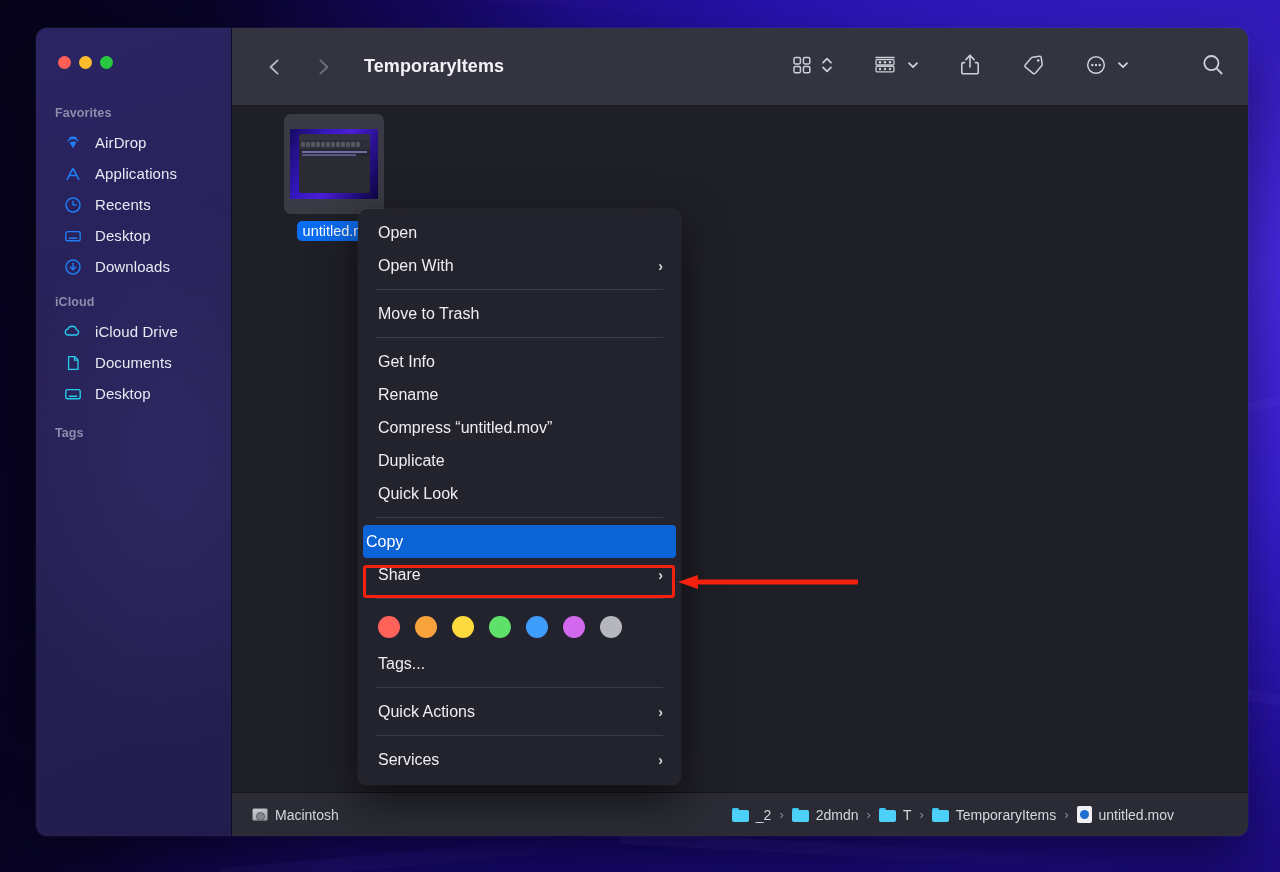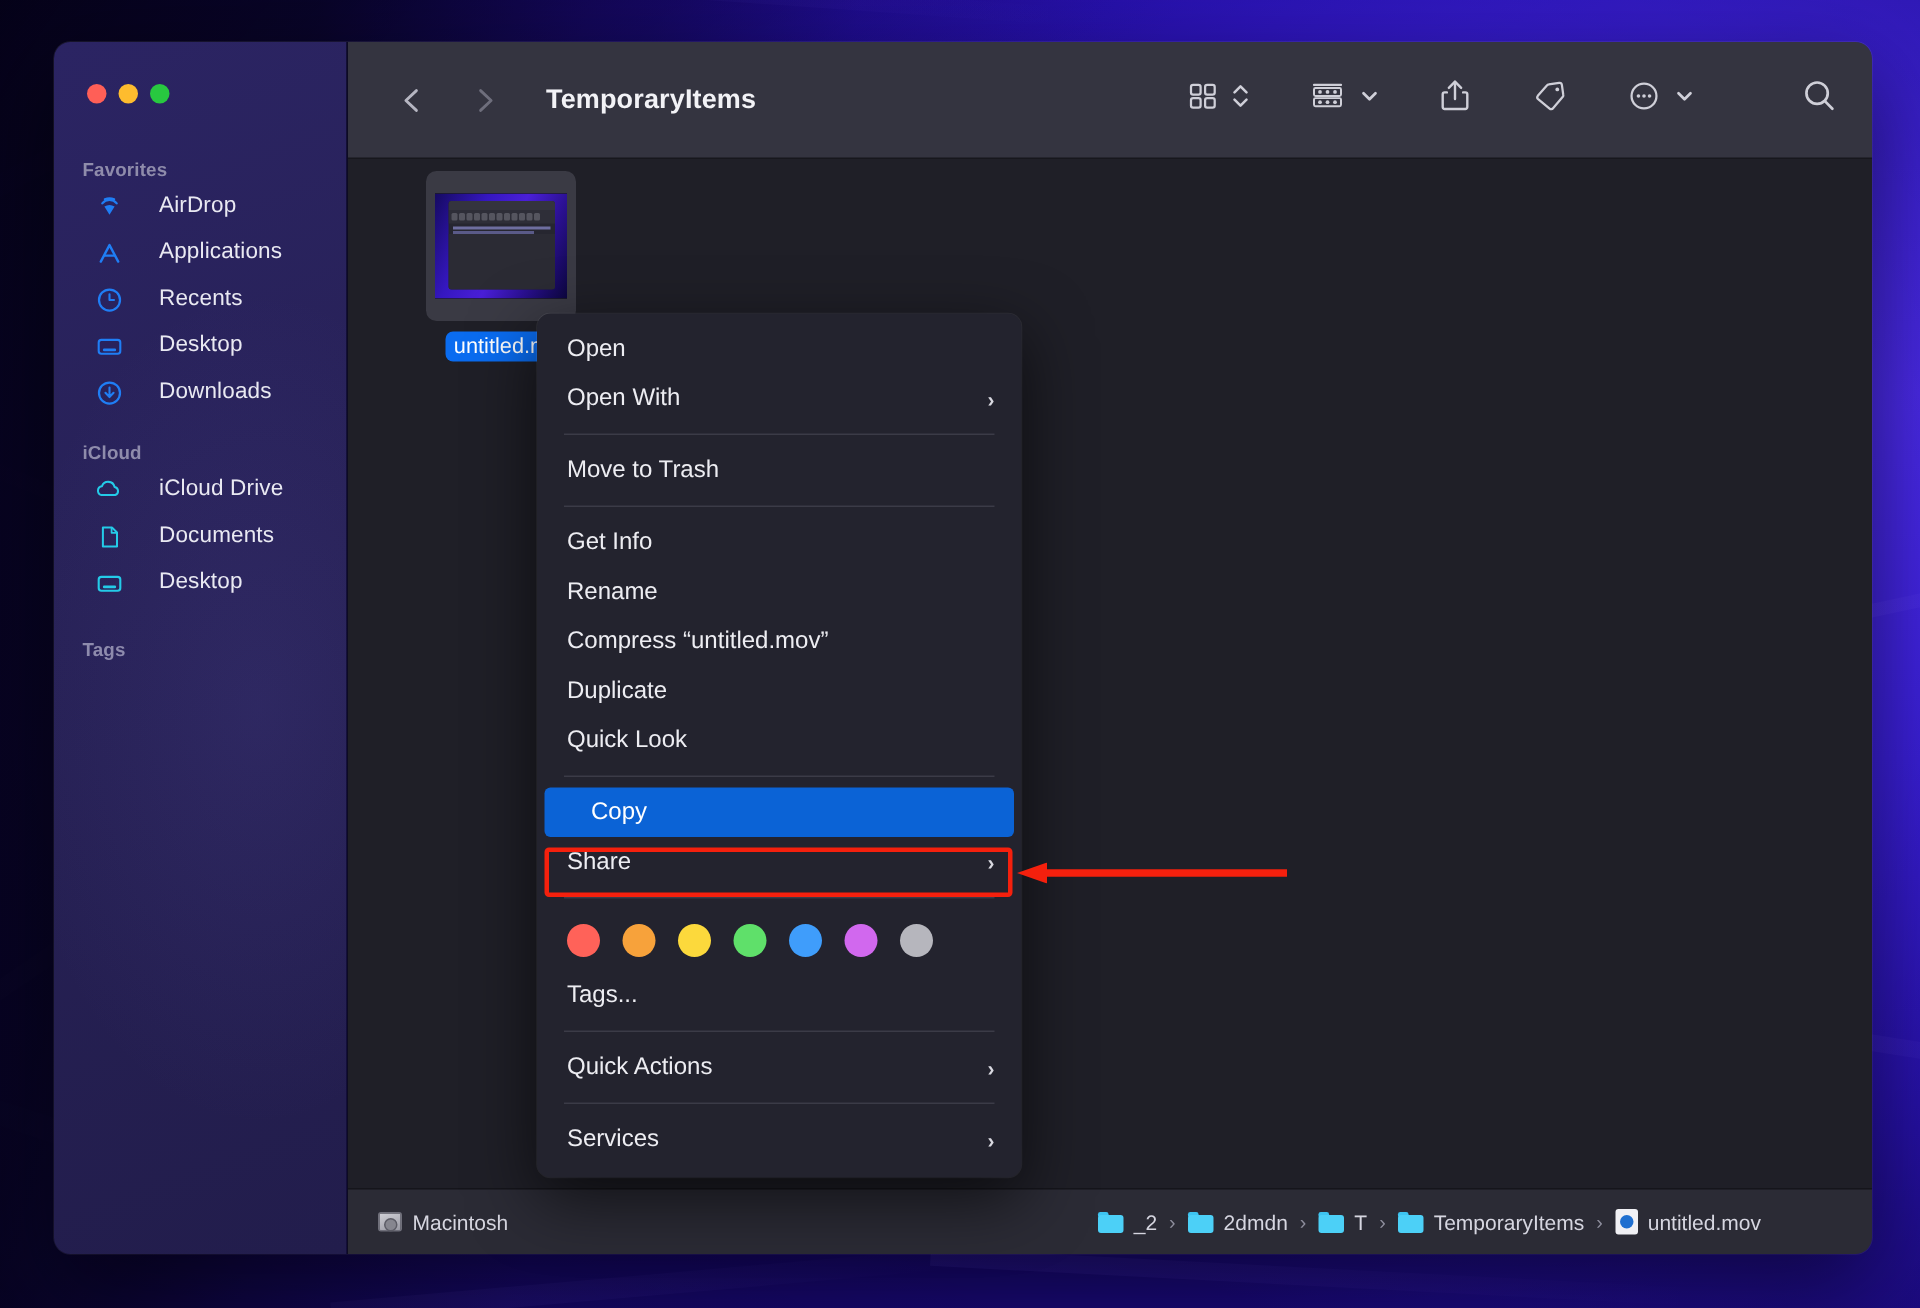--- a/index.html
+++ b/index.html
@@ -73,22 +73,22 @@
   .tl-green  { background: #28c840; }
 
   .side-group { padding: 0 0 0 0; }
   .side-head {
     font-size: 12.5px; font-weight: bold;
     color: #8f8cab;
     padding: 12px 0 6px 19px;
     letter-spacing: 0.1px;
   }
   .side-item {
-    display: flex; 
-    gap: 24px;
+    display: flex; align-items: center;
+    gap: 13px;
     height: 29px;
     padding: 0 10px 0 19px;
     margin: 2px 8px 2px 8px;
     border-radius: 6px;
     position: relative; z-index: 2;
   }
   .side-item .sicon {
     width: 19px; height: 19px;
     display: flex; align-items: center; justify-content: center;
     flex: 0 0 19px;
@@ -244,21 +244,21 @@
     font-size: 16px;
     color: #ededf2;
     position: relative;
     white-space: nowrap;
     text-align: right;
   }
   .cm-item.selected {
     background: #0b63d6;
     color: #ffffff;
     margin: 0 5px;
-    padding-left: 31px;
+    padding-left: 3px;
     border-radius: 4px;
   }
   .cm-arrow {
     margin-left: auto;
     font-size: 14px;
     color: #d8d8e0;
     font-weight: bold;
   }
   .cm-sep {
     height: 1px;

